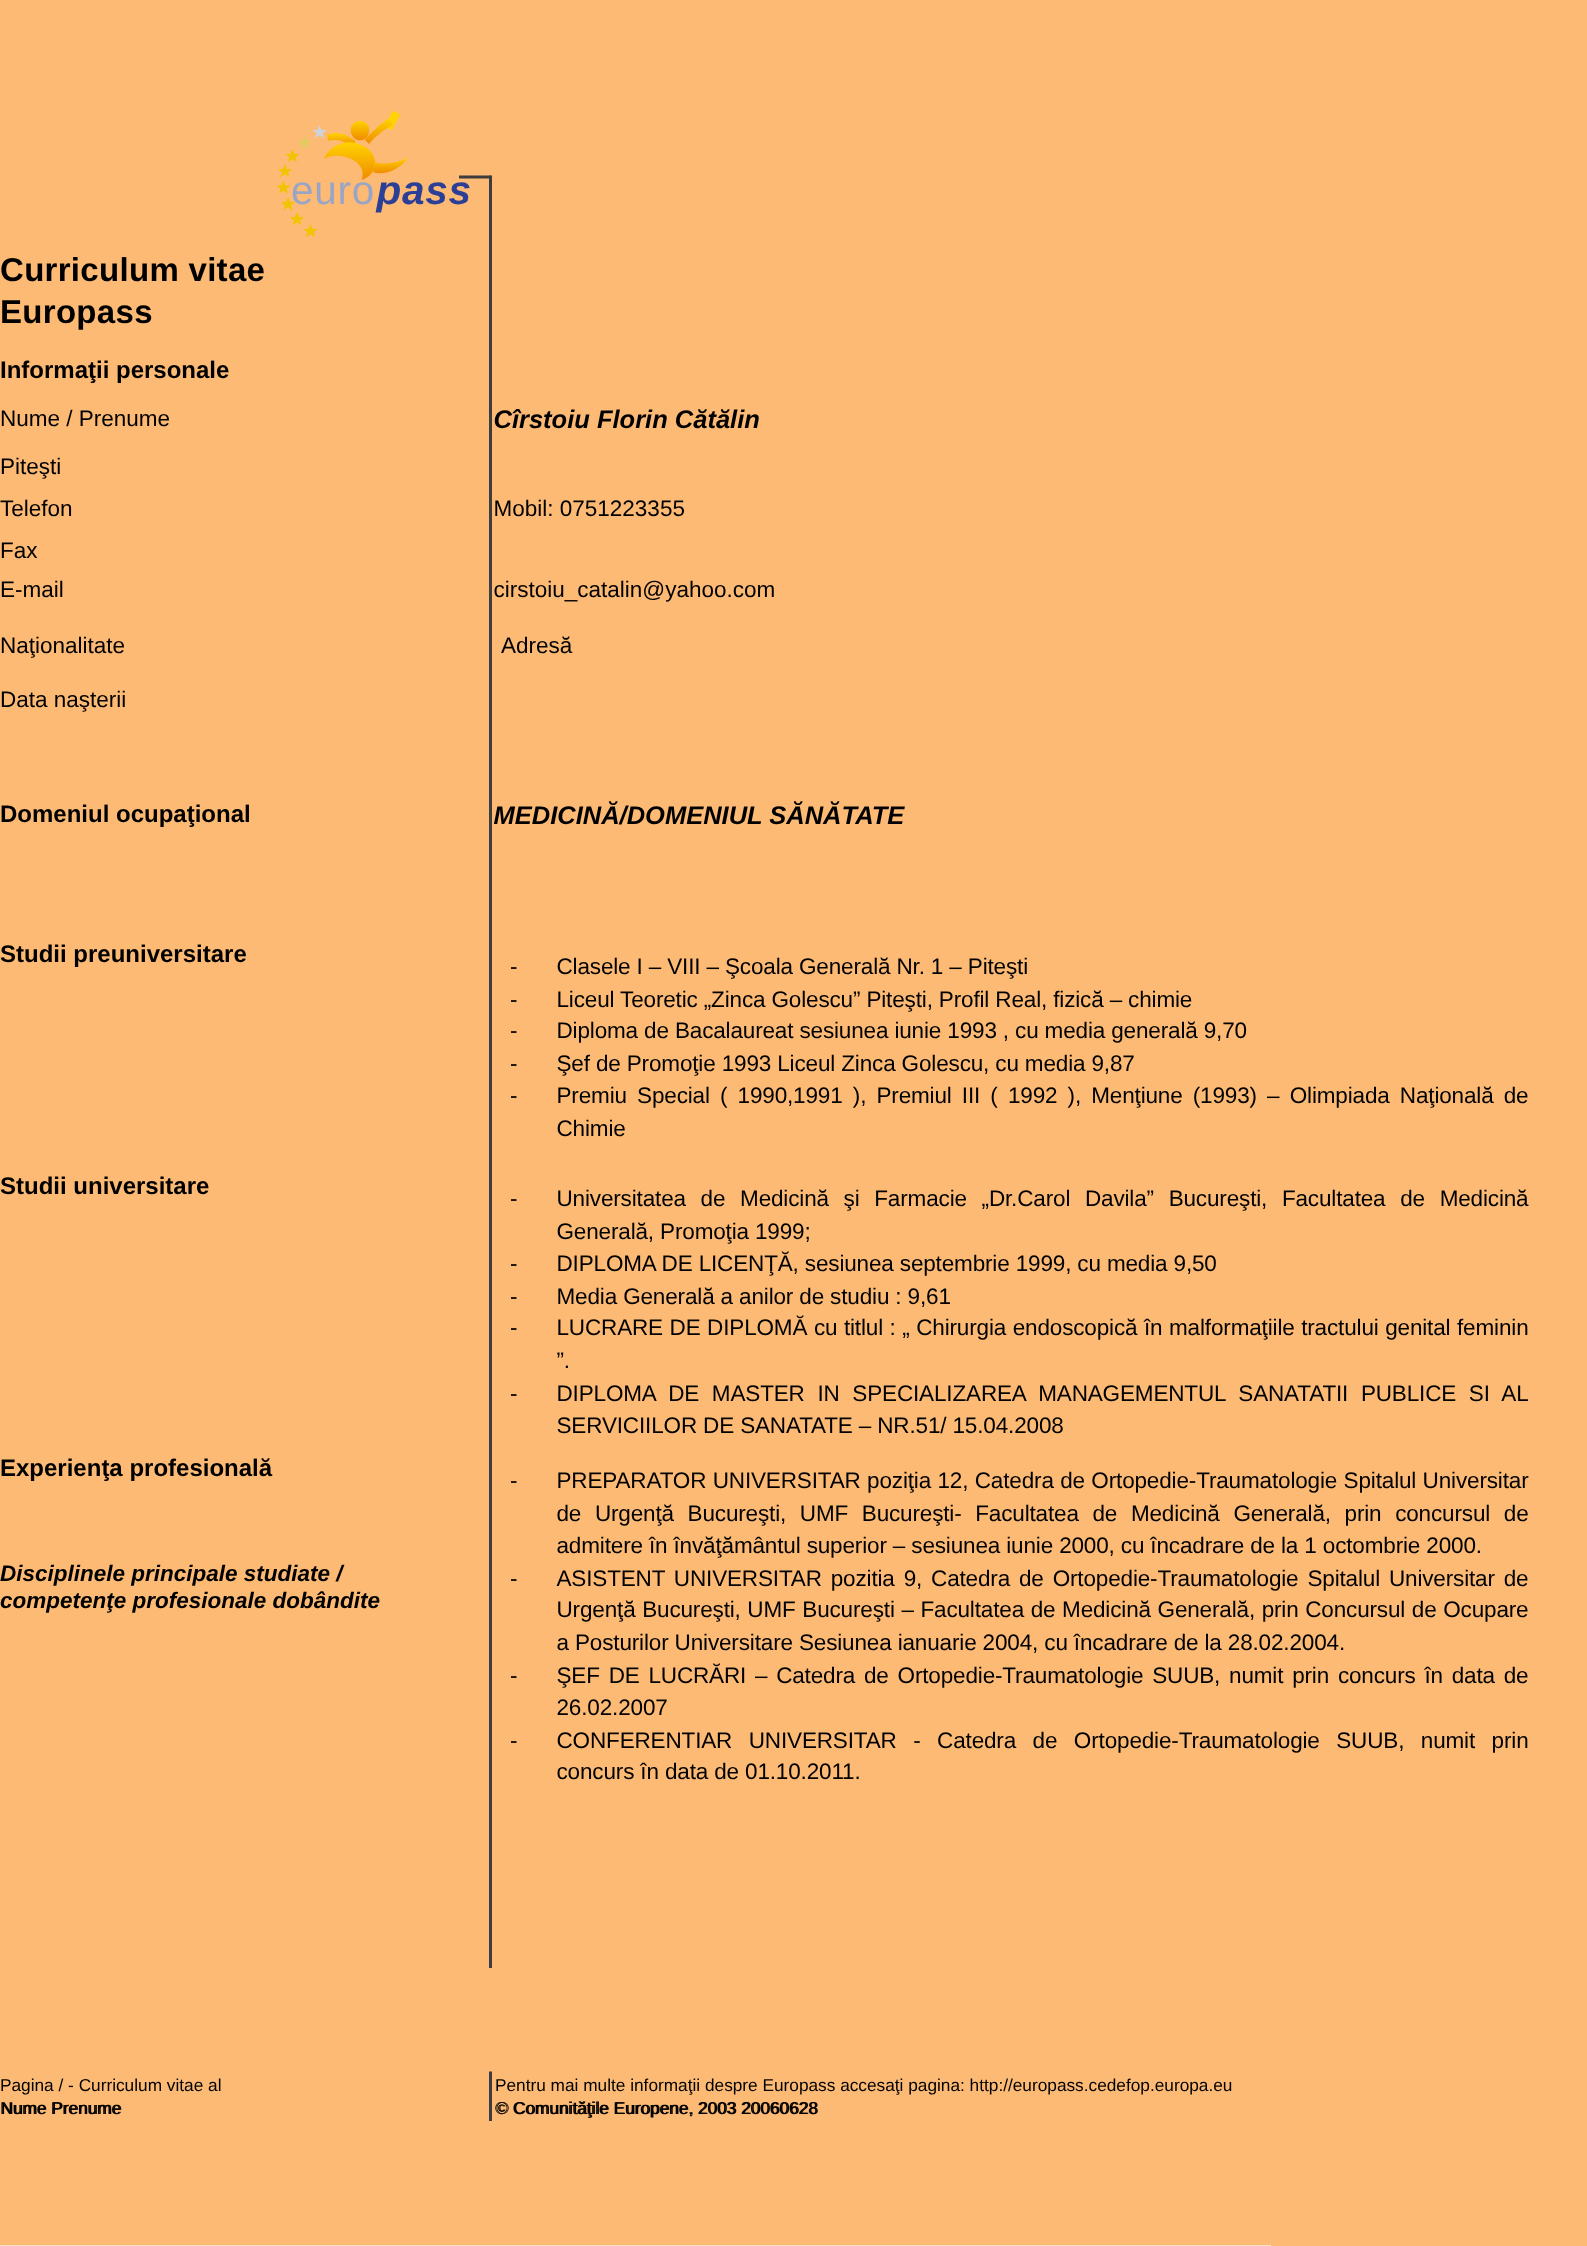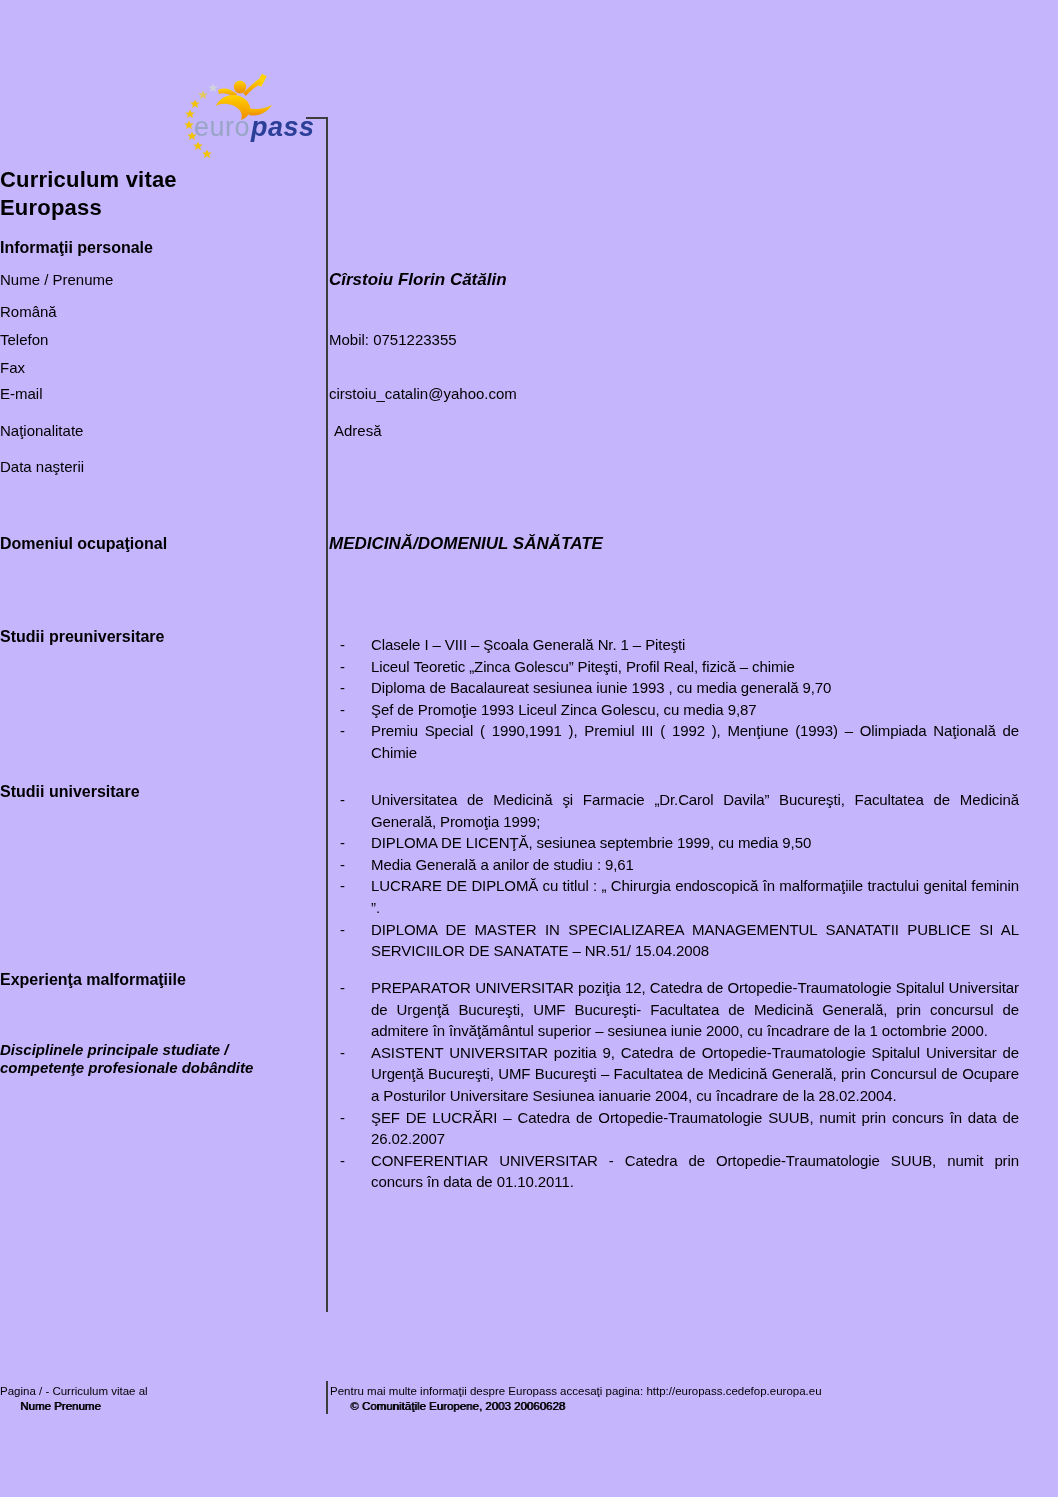--- a/index.html
+++ b/index.html
@@ -1,19 +1,19 @@
 <!DOCTYPE html>
 <html><head>
 <meta charset="utf-8">
 <style>
   html, body { margin:0; padding:0; background:#ffffff; }
   .page {
     position:relative;
     width:1058px; height:1497px;
-    background:#c4b5fd;
+    background:#fdba74;
     font-family:"Liberation Sans", sans-serif;
     color:#000;
     overflow:hidden;
   }
   svg text { font-family:"Liberation Sans", sans-serif; }
 
   
   .vline   { position:absolute; left:326px; top:117px;  width:1.5px; height:1195px; background:#3d3d3d; }
   .hconn   { position:absolute; left:306px; top:117px;  width:21px;  height:1.5px;  background:#3d3d3d; }
   .fdiv    { position:absolute; left:326px; top:1381px; width:1.5px; height:33px;   background:#3d3d3d; }
@@ -39,21 +39,21 @@
     margin:0; padding:0; list-style:none;
     font-size:15px; line-height:21.6px;
     text-align:justify; letter-spacing:-0.1px;
   }
   .cv-list li { position:relative; padding-left:53px; }
   .cv-list li::before { content:"-"; position:absolute; left:22px; }
   .vcol-list { flex:1; min-width:0; box-sizing:border-box; padding-right:39px; }
   .list-gap { margin-top:7px; }
 
   .footer-text { font-size:11.5px; line-height:14.5px; }
-  .overprint   { text-shadow:0.8px 0 0 currentColor;margin-left:20px; }
+  .overprint   { text-shadow:0.8px 0 0 currentColor; }
 </style>
 </head>
 <body>
 
 <div class="page">
 
   <svg class="logo" viewBox="0 0 148 90" aria-hidden="true">
     <defs>
       <linearGradient id="figGrad" x1="0" y1="0" x2="0" y2="1">
         <stop offset="0" stop-color="#ffd200"></stop>
@@ -97,21 +97,21 @@
     <div class="lcol inset sec-label">Informaţii personale</div>
     <div class="vcol"></div>
   </div>
 
   <div class="row" style="top:270px">
     <div class="lcol field-label">Nume / Prenume</div>
     <div class="vcol value-strong">Cîrstoiu Florin Cătălin</div>
   </div>
 
   <div class="row" style="top:302px">
-    <div class="lcol field-label">Română</div>
+    <div class="lcol field-label">Piteşti</div>
     <div class="vcol value"></div>
   </div>
 
   <div class="row" style="top:330px">
     <div class="lcol field-label">Telefon</div>
     <div class="vcol value">Mobil: 0751223355</div>
   </div>
 
   <div class="row" style="top:358px">
     <div class="lcol field-label">Fax</div>
@@ -157,21 +157,21 @@
         <li>Universitatea de Medicină şi Farmacie „Dr.Carol Davila” Bucureşti, Facultatea de Medicină Generală, Promoţia 1999;</li>
         <li>DIPLOMA DE LICENŢĂ, sesiunea septembrie 1999, cu media 9,50</li>
         <li>Media Generală a anilor de studiu : 9,61</li>
         <li>LUCRARE DE DIPLOMĂ cu titlul : „ Chirurgia endoscopică în malformaţiile tractului genital feminin ”.</li>
         <li>DIPLOMA DE MASTER IN SPECIALIZAREA MANAGEMENTUL SANATATII PUBLICE SI AL SERVICIILOR DE SANATATE – NR.51/ 15.04.2008</li>
       </ul>
     </div>
   </div>
 
   <div class="row" style="top:970px">
-    <div class="lcol sec-label">Experienţa malformaţiile</div>
+    <div class="lcol sec-label">Experienţa profesională</div>
     <div class="vcol-list">
       <ul class="cv-list list-gap">
         <li>PREPARATOR  UNIVERSITAR poziţia 12, Catedra de Ortopedie-Traumatologie Spitalul Universitar de Urgenţă Bucureşti, UMF Bucureşti- Facultatea de Medicină Generală, prin concursul de admitere în învăţământul superior – sesiunea iunie 2000, cu încadrare de la 1 octombrie 2000.</li>
         <li>ASISTENT  UNIVERSITAR pozitia 9, Catedra de Ortopedie-Traumatologie Spitalul Universitar de Urgenţă Bucureşti, UMF Bucureşti – Facultatea de Medicină Generală, prin Concursul de Ocupare a Posturilor Universitare Sesiunea ianuarie 2004, cu încadrare de la 28.02.2004.</li>
         <li>ŞEF DE LUCRĂRI – Catedra de Ortopedie-Traumatologie SUUB, numit prin concurs în data de 26.02.2007</li>
         <li>CONFERENTIAR UNIVERSITAR - Catedra de Ortopedie-Traumatologie SUUB, numit prin concurs în data de 01.10.2011.</li>
       </ul>
     </div>
   </div>
 

